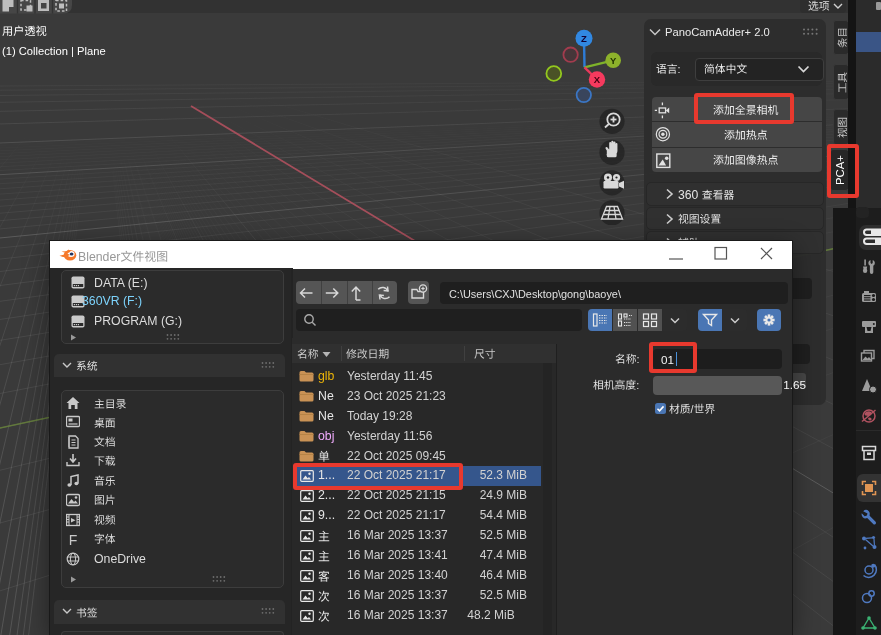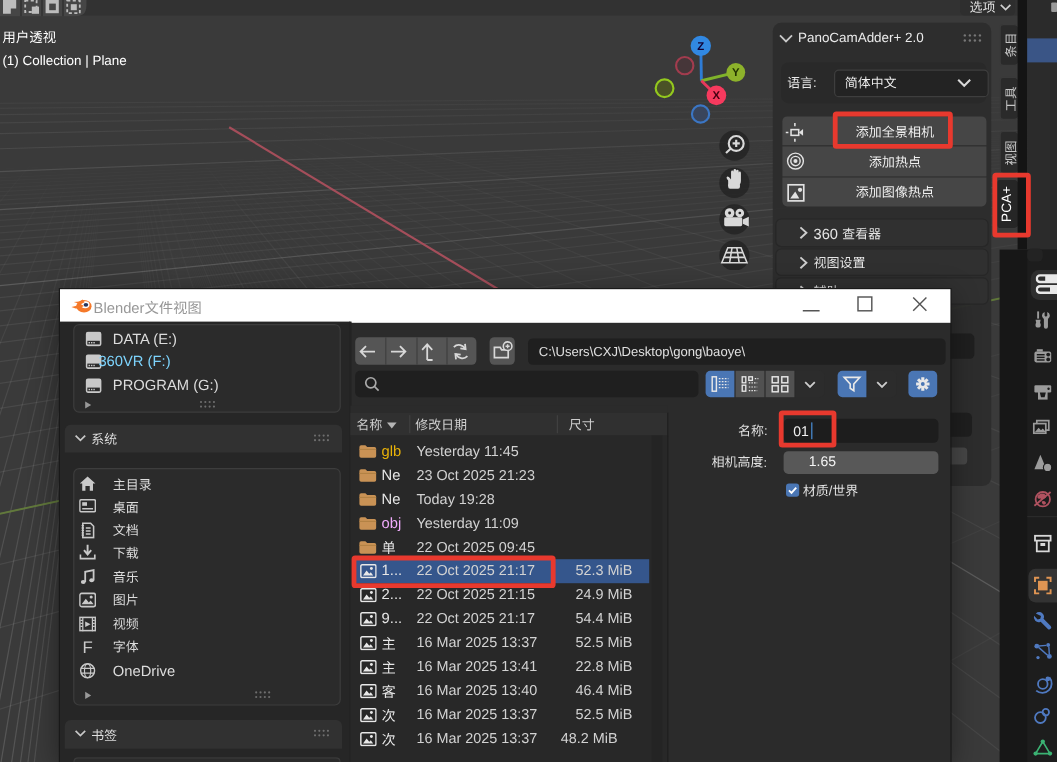--- a/index.html
+++ b/index.html
@@ -956,21 +956,21 @@
     <path d="M0.5 2.5 Q0.5 1 2 1 L5.5 1 7 2.5 13 2.5 Q14.5 2.5 14.5 4 L14.5 10 Q14.5 11.5 13 11.5 L2 11.5 Q0.5 11.5 0.5 10 Z" fill="#c99255"></path>
     <path d="M0.5 4.5 L14.5 4.5" stroke="#b07f42" stroke-width="0.8"></path>
   </svg>
 <div class="ab" style="left:318px;top:408.6px;font-size:12.3px;color:#e6e6e6">Ne</div>
 <div class="ab" style="left:347px;top:408.6px;font-size:12px;color:#d2d2d2">Today 19:28</div>
 <svg class="ab" width="15" height="12" style="left:299px;top:430.05px" viewBox="0 0 15 12">
     <path d="M0.5 2.5 Q0.5 1 2 1 L5.5 1 7 2.5 13 2.5 Q14.5 2.5 14.5 4 L14.5 10 Q14.5 11.5 13 11.5 L2 11.5 Q0.5 11.5 0.5 10 Z" fill="#c99255"></path>
     <path d="M0.5 4.5 L14.5 4.5" stroke="#b07f42" stroke-width="0.8"></path>
   </svg>
 <div class="ab" style="left:318px;top:428.55px;font-size:12.3px;color:#f0abfc">obj</div>
-<div class="ab" style="left:347px;top:428.55px;font-size:12px;color:#d2d2d2">Yesterday 11:09</div>
+<div class="ab" style="left:347px;top:428.55px;font-size:12px;color:#d2d2d2">Yesterday 11:56</div>
 <svg class="ab" width="15" height="12" style="left:299px;top:450px" viewBox="0 0 15 12">
     <path d="M0.5 2.5 Q0.5 1 2 1 L5.5 1 7 2.5 13 2.5 Q14.5 2.5 14.5 4 L14.5 10 Q14.5 11.5 13 11.5 L2 11.5 Q0.5 11.5 0.5 10 Z" fill="#c99255"></path>
     <path d="M0.5 4.5 L14.5 4.5" stroke="#b07f42" stroke-width="0.8"></path>
   </svg>
 <div class="ab" style="left:318.0px;top:448.0px">
     <svg class="cj" width="13" height="16" viewBox="0 0 13 16" style="fill:#e6e6e6">
       <use href="#u5355" transform="translate(0.0,12.7) scale(0.1180,-0.1180)"></use>
     </svg>
   </div>
 <div class="ab" style="left:347px;top:448.5px;font-size:12px;color:#d2d2d2">22 Oct 2025 09:45</div>
@@ -1015,21 +1015,21 @@
     <rect x="0.7" y="0.7" width="12.6" height="10.6" rx="1" fill="none" stroke="#e8e8e8" stroke-width="1.2"></rect>
     <path d="M2.5 9.5 l3 -4 2.2 2.7 1.3 -1.3 2 2.6 z" fill="#e8e8e8"></path>
     <circle cx="9.5" cy="3.8" r="1.2" fill="#e8e8e8"></circle>
   </svg>
 <div class="ab" style="left:318.0px;top:547.8px">
     <svg class="cj" width="13" height="16" viewBox="0 0 13 16" style="fill:#e6e6e6">
       <use href="#u4E3B" transform="translate(0.0,12.7) scale(0.1180,-0.1180)"></use>
     </svg>
   </div>
 <div class="ab" style="left:347px;top:548.25px;font-size:12px;color:#d2d2d2">16 Mar 2025 13:41</div>
-<div class="ab" style="left:455px;top:548.25px;width:72px;text-align:right;font-size:12px;color:#d2d2d2">22.8 MiB</div>
+<div class="ab" style="left:455px;top:548.25px;width:72px;text-align:right;font-size:12px;color:#d2d2d2">47.4 MiB</div>
 <svg class="ab" width="14" height="12" style="left:299.5px;top:569.7px" viewBox="0 0 14 12">
     <rect x="0.7" y="0.7" width="12.6" height="10.6" rx="1" fill="none" stroke="#e8e8e8" stroke-width="1.2"></rect>
     <path d="M2.5 9.5 l3 -4 2.2 2.7 1.3 -1.3 2 2.6 z" fill="#e8e8e8"></path>
     <circle cx="9.5" cy="3.8" r="1.2" fill="#e8e8e8"></circle>
   </svg>
 <div class="ab" style="left:318.0px;top:567.7px">
     <svg class="cj" width="13" height="16" viewBox="0 0 13 16" style="fill:#e6e6e6">
       <use href="#u5BA2" transform="translate(0.0,12.7) scale(0.1180,-0.1180)"></use>
     </svg>
   </div>
@@ -1074,21 +1074,21 @@
 <div class="ab" style="left:593.0px;top:376.5px">
     <svg class="cj" width="48" height="15" viewBox="0 0 48 15" style="fill:#e2e2e2">
       <use href="#u76F8" transform="translate(0.0,11.8) scale(0.1080,-0.1080)"></use>
       <use href="#u673A" transform="translate(10.8,11.8) scale(0.1080,-0.1080)"></use>
       <use href="#u9AD8" transform="translate(21.6,11.8) scale(0.1080,-0.1080)"></use>
       <use href="#u5EA6" transform="translate(32.4,11.8) scale(0.1080,-0.1080)"></use>
       <text x="43.2" y="11.8" font-size="10.8">:</text>
     </svg>
   </div>
 <div class="ab" style="left:653px;top:375.5px;width:129px;height:19px;background:#585858;border-radius:4px"></div>
-<div class="ab" style="left:674px;top:378px;width:151px;text-align:left;font-size:11.7px;color:#f5f5f5">1.65</div>
+<div class="ab" style="left:655px;top:378px;width:151px;text-align:right;font-size:11.7px;color:#f5f5f5">1.65</div>
 <div class="ab" style="left:655px;top:403px;width:11px;height:11px;background:#4a76b4;border-radius:2.5px"></div>
 <svg class="ab" width="11" height="11" style="left:655px;top:403px" viewBox="0 0 12 12">
     <path d="M2.7 6.2 L5 8.5 L9.3 3.7" fill="none" stroke="#fff" stroke-width="1.7"></path>
   </svg>
 <div class="ab" style="left:668.5px;top:401.0px">
     <svg class="cj" width="48" height="15" viewBox="0 0 48 15" style="fill:#e2e2e2">
       <use href="#u6750" transform="translate(0.0,11.8) scale(0.1080,-0.1080)"></use>
       <use href="#u8D28" transform="translate(10.8,11.8) scale(0.1080,-0.1080)"></use>
       <text x="21.6" y="11.8" font-size="10.8">/</text>
       <use href="#u4E16" transform="translate(24.6,11.8) scale(0.1080,-0.1080)"></use>

